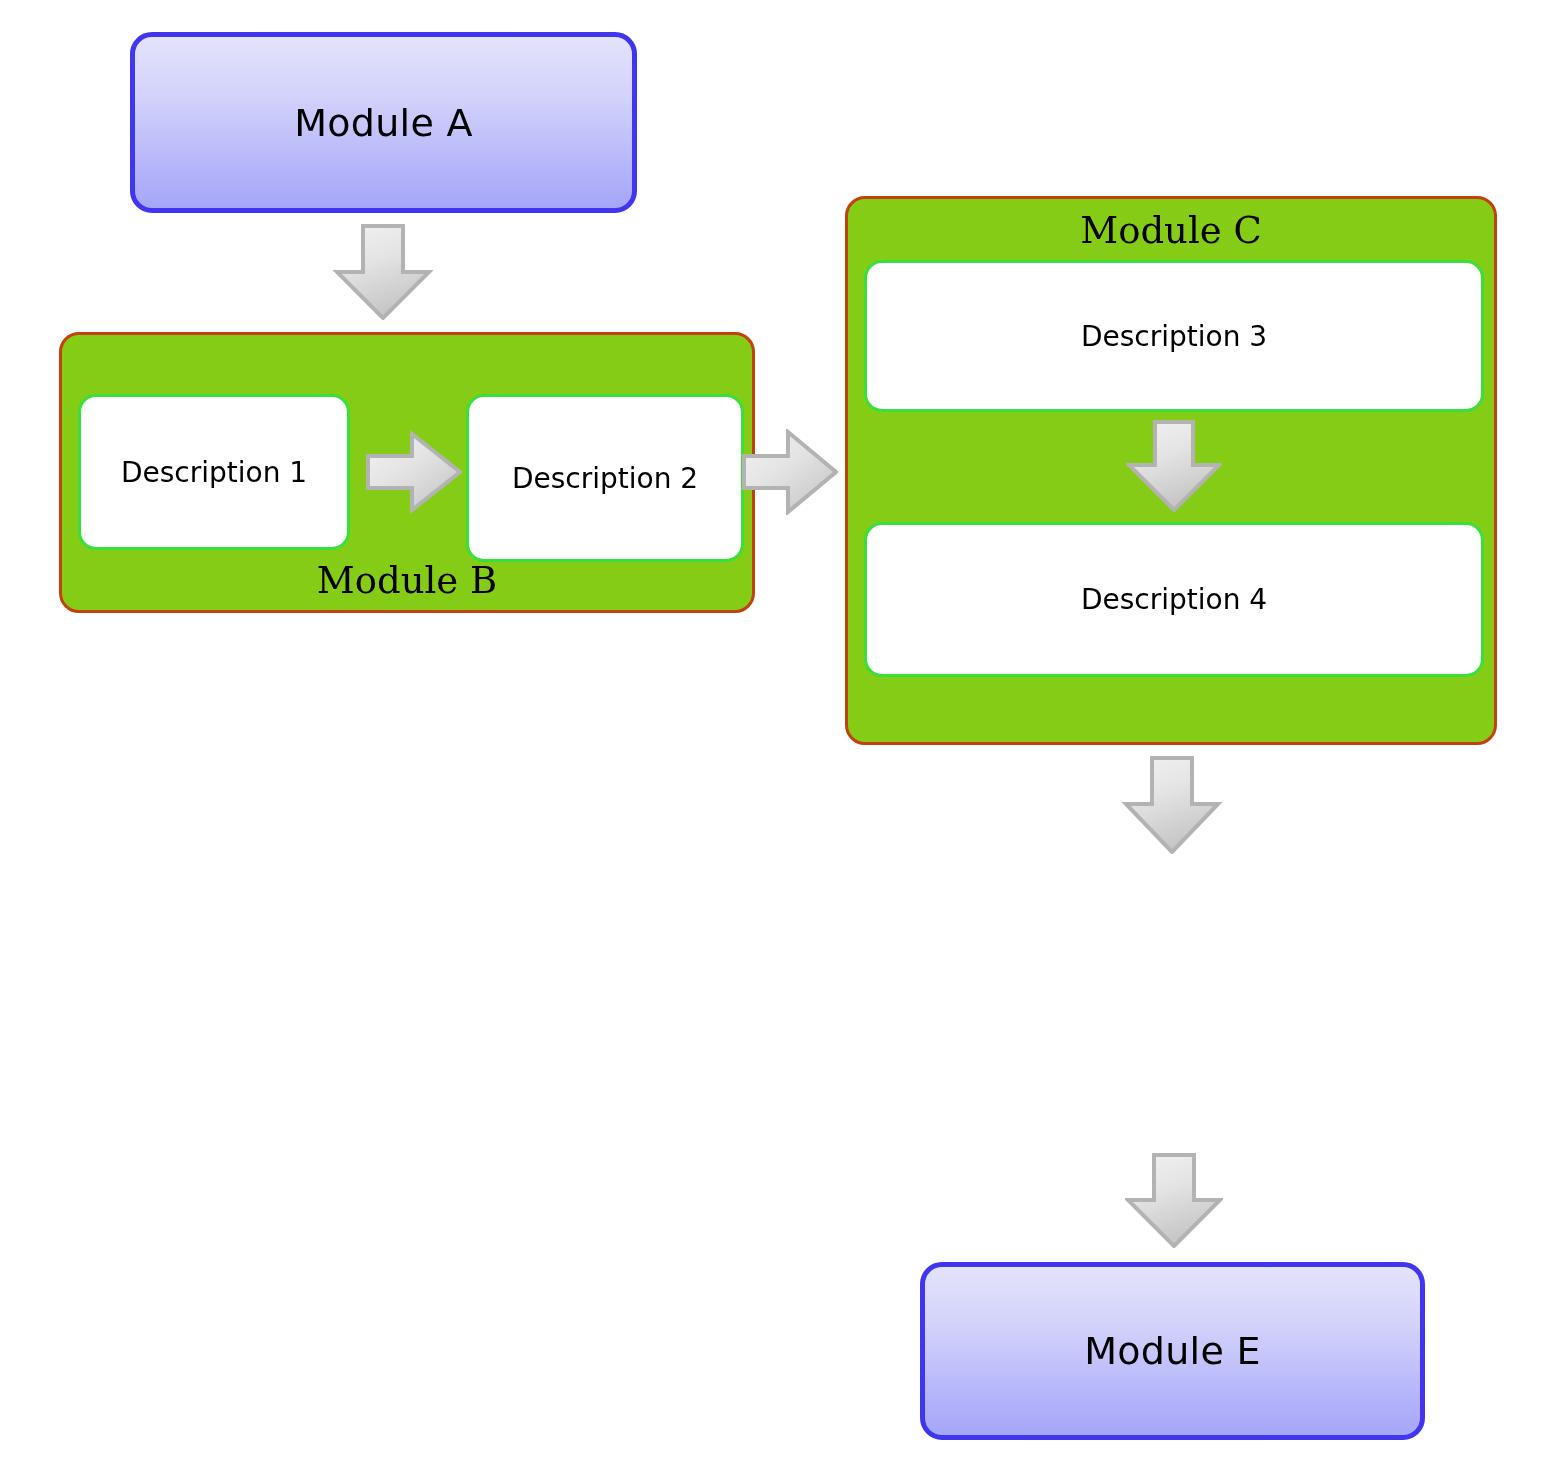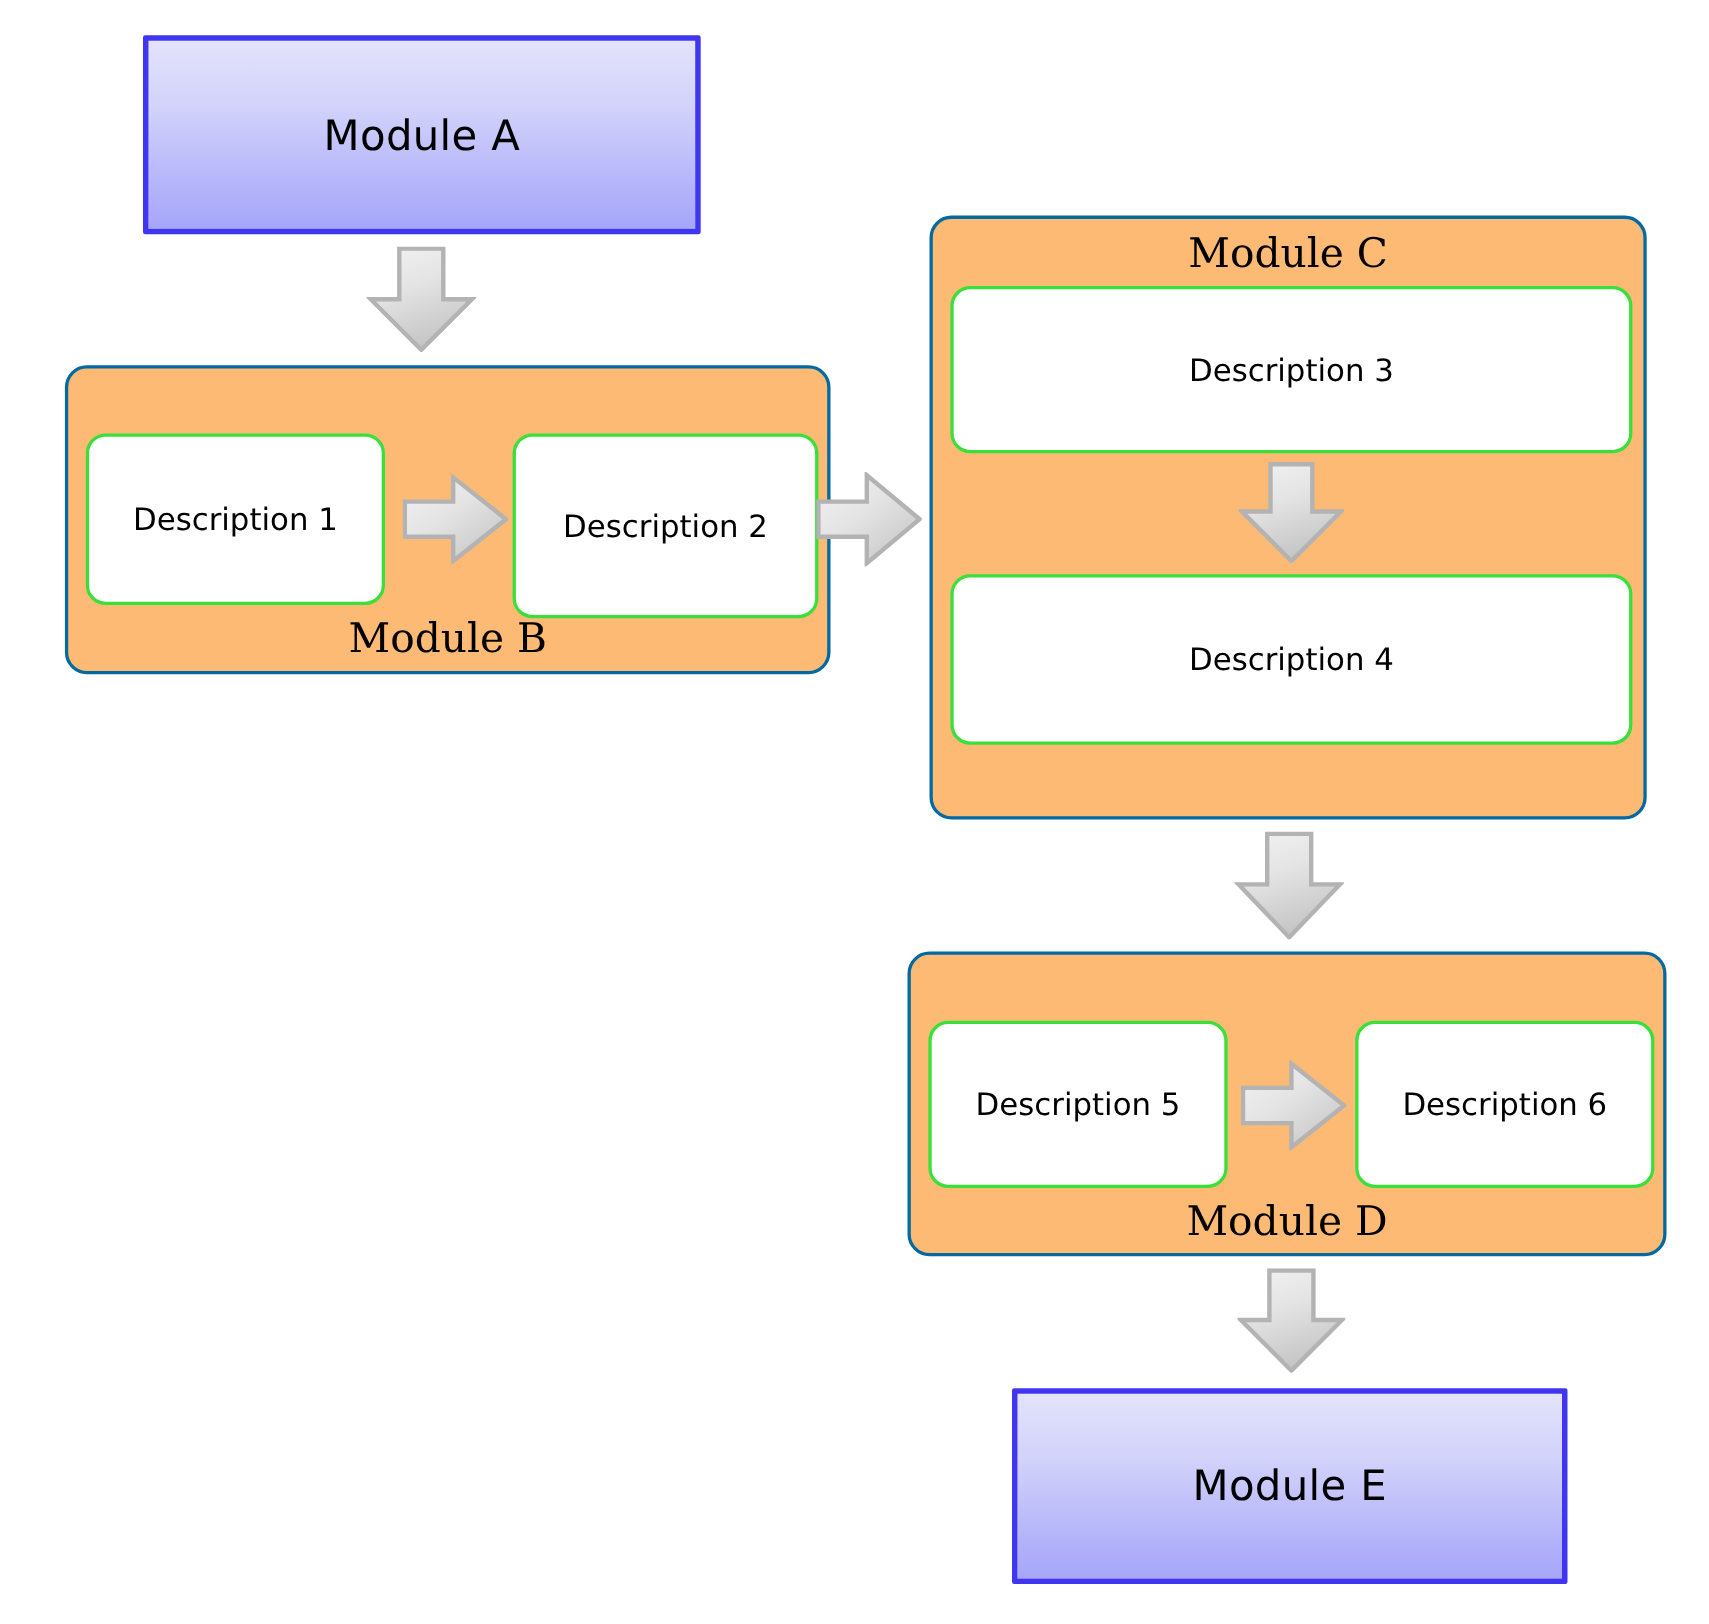--- a/index.html
+++ b/index.html
@@ -13,40 +13,40 @@
     height: 1476px;
     background: #ffffff;
     overflow: hidden;
     font-family: "DejaVu Sans", sans-serif;
   }
 
   
   .term-box {
     position: absolute;
     border: 5px solid #4136f0;
-    border-radius: 2px;
+    border-radius: 22px;
     background: linear-gradient(to bottom, #e3e3fc 0%, #d2d2fb 35%, #b2b2fa 80%, #a6a6fa 100%);
     box-sizing: border-box;
     display: flex;
     align-items: center;
     justify-content: center;
   }
   .term-label {
     font-family: "DejaVu Sans", sans-serif;
     font-size: 38px;
     color: #000000;
     letter-spacing: 0.3px;
   }
 
   
   .mod-box {
     position: absolute;
-    border: 3px solid #0369a1;
+    border: 3px solid #c2410c;
     border-radius: 20px;
-    background: #fdba74;
+    background: #84cc16;
     box-sizing: border-box;
   }
   .mod-label {
     position: absolute;
     left: 0;
     right: 0;
     text-align: center;
     font-family: "DejaVu Serif", serif;
     font-size: 37px;
     color: #000000;
@@ -174,45 +174,20 @@
         <linearGradient id="gradDown3" x1="0" y1="0" x2="0.35" y2="1">
           <stop offset="0%" stop-color="#f2f2f2"></stop>
           <stop offset="45%" stop-color="#e4e4e4"></stop>
           <stop offset="100%" stop-color="#c6c6c6"></stop>
         </linearGradient>
       </defs>
       <polygon points="30,2 70,2 70,48 96,48 50,96 4,48 30,48" fill="url(#gradDown3)" stroke="#b3b3b3" stroke-width="4" stroke-linejoin="miter"></polygon>
     </svg>
   </div>
 
-  <div class="mod-box" style="left:825px; top:865px; width:690px; height:277px;">
-
-    <div class="desc-box" style="left:16px; top:60px; width:272px; height:152px;">
-      <span class="desc-label">Description 5</span>
-    </div>
-
-    <div class="arrow" style="left:300px; top:96px; width:96px; height:82px;">
-      <svg viewBox="0 0 96 82" preserveAspectRatio="none" aria-hidden="true">
-        <defs>
-          <linearGradient id="gradRight3" x1="0" y1="0" x2="0.9" y2="1">
-            <stop offset="0%" stop-color="#f2f2f2"></stop>
-            <stop offset="45%" stop-color="#e4e4e4"></stop>
-            <stop offset="100%" stop-color="#c4c4c4"></stop>
-          </linearGradient>
-        </defs>
-        <polygon points="2,25 46,25 46,3 94,41 46,79 46,57 2,57" fill="url(#gradRight3)" stroke="#b3b3b3" stroke-width="4" stroke-linejoin="miter"></polygon>
-      </svg>
-    </div>
-
-    <div class="desc-box" style="left:404px; top:60px; width:272px; height:152px;">
-      <span class="desc-label">Description 6</span>
-    </div>
-
-    <div class="mod-label" style="top:221px;">Module D</div>
-  </div>
 
   <div class="arrow" style="left:1125px; top:1153px; width:98px; height:95px;">
     <svg viewBox="0 0 98 95" preserveAspectRatio="none" aria-hidden="true">
       <defs>
         <linearGradient id="gradDown4" x1="0" y1="0" x2="0.35" y2="1">
           <stop offset="0%" stop-color="#f2f2f2"></stop>
           <stop offset="45%" stop-color="#e4e4e4"></stop>
           <stop offset="100%" stop-color="#c6c6c6"></stop>
         </linearGradient>
       </defs>

